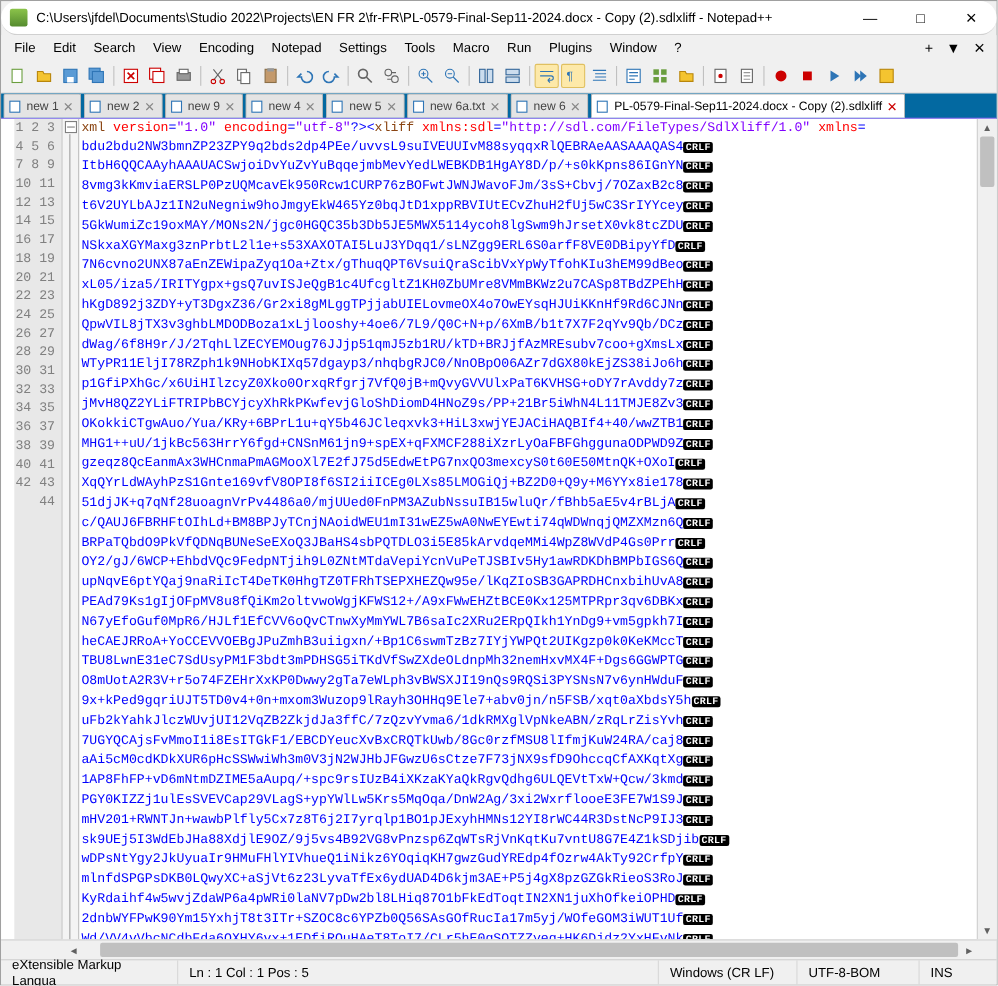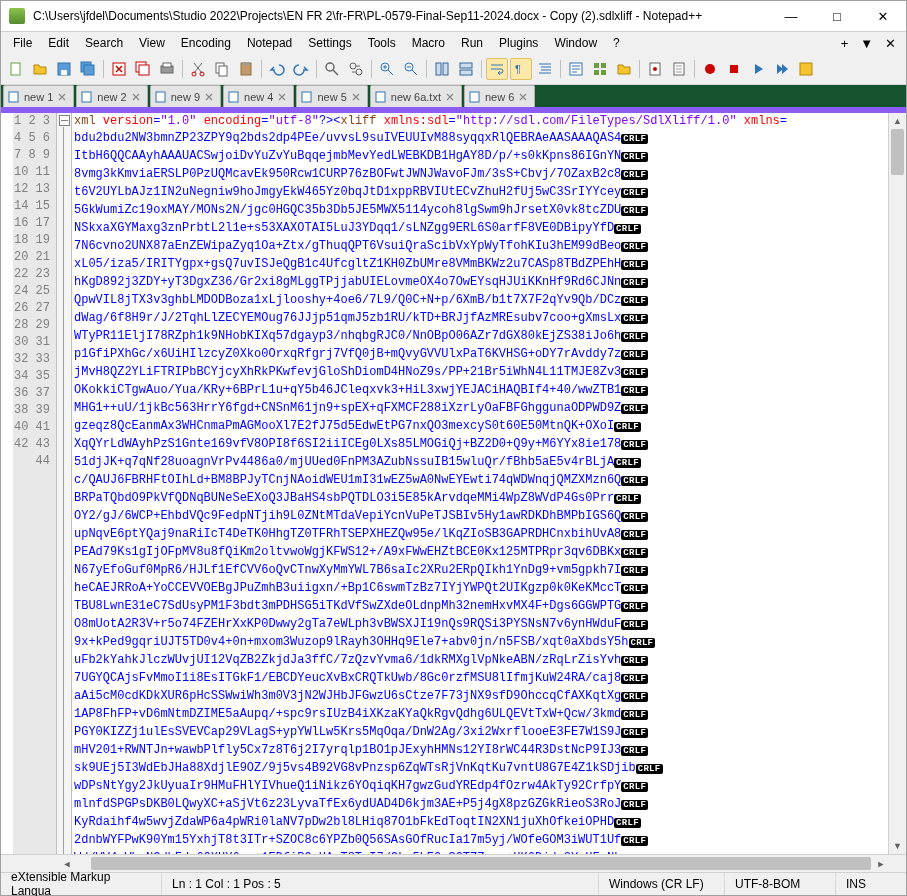--- a/index.html
+++ b/index.html
@@ -1,30 +1,30 @@
 <!DOCTYPE html>
 <html><head>
 <meta charset="utf-8">
 <style>
   html,body{margin:0;padding:0;font-family:"Segoe UI",Tahoma,sans-serif;font-size:12px;color:#000;background:#fff;width:907px;height:896px;overflow:hidden;}
   .window{display:flex;flex-direction:column;height:896px;border:1px solid #a0a0a0;box-sizing:border-box;background:#f0f0f0;}
-  .titlebar{display:flex;align-items:center;height:30px;background:#fff;border-bottom:1px solid #d0d0d0;}
+  .titlebar{display:flex;align-items:center;height:30px;background:#fff;border-bottom:1px solid #d0d0d0;border-radius:15px;}
   .titlebar .app-icon{width:16px;height:16px;margin:0 8px;background:linear-gradient(#8bc34a,#558b2f);border-radius:2px;}
   .titlebar .title{flex:1;font-size:12px;color:#000;white-space:nowrap;overflow:hidden;}
   .win-btns{display:flex;}
   .win-btn{width:46px;height:30px;display:flex;align-items:center;justify-content:center;font-family:Arial,sans-serif;font-size:13px;color:#000;}
   .menubar{display:flex;align-items:center;height:22px;background:#f0f0f0;padding:0 4px;}
   .menubar .menu-item{padding:2px 8px;font-size:12px;}
   .menubar .sp{flex:1;}
   .menubar .right-item{padding:2px 6px;font-size:13px;}
   .toolbar{display:flex;align-items:center;height:26px;background:#f0f0f0;padding:2px 4px;gap:2px;border-bottom:1px solid #d8d8d8;}
   .toolbar .tbtn{width:20px;height:20px;display:flex;align-items:center;justify-content:center;border:1px solid transparent;border-radius:2px;}
   .toolbar .sep{width:1px;height:18px;background:#c0c0c0;margin:0 2px;}
   .tbtn svg{width:16px;height:16px;}
-  .tabbar{display:flex;align-items:flex-end;height:22px;background:#14532d;padding-left:2px;border-bottom:6px solid #8b5cf6;}
+  .tabbar{display:flex;align-items:flex-end;height:22px;background:#0369a1;padding-left:2px;border-bottom:1px solid #8b5cf6;}
   .tab{display:flex;align-items:center;height:21px;padding:0 6px 0 4px;background:#e4e4e4;border:1px solid #b0b0b0;border-bottom:none;margin-right:2px;font-size:11px;color:#444;gap:4px;border-radius:2px 2px 0 0;}
   .tab.active{background:#fff;color:#000;}
   .tab .doc-icon{width:12px;height:12px;}
   .tab .x{width:10px;height:10px;}
   .editor{flex:1;display:flex;background:#fff;overflow:hidden;padding-left:12px;}
   .gutter{width:44px;background:#e8e8e8;color:#808080;text-align:right;font-family:"Courier New",monospace;font-size:12px;line-height:17px;padding:0 6px 0 0;border-right:1px solid #c0c0c0;box-sizing:border-box;}
   .fold{width:14px;background:#f4f4f4;border-right:1px solid #c0c0c0;position:relative;}
   .fold .minus{position:absolute;top:2px;left:2px;width:9px;height:9px;border:1px solid #808080;background:#fff;}
   .fold .minus::after{content:"";position:absolute;top:4px;left:1px;width:7px;height:1px;background:#808080;}
   .fold .line{position:absolute;top:14px;left:6px;width:1px;bottom:0;background:#a0a0a0;}
@@ -327,20 +327,29 @@
             <path d="M2 2l6 6M8 2l-6 6" stroke="#888" stroke-width="1.2"></path>
           </svg></span>
       </div>
       <div class="tab">
         <span class="doc-icon"><svg viewBox="0 0 12 12">
             <rect x="1" y="1" width="9" height="10" fill="#fff" stroke="#2e75b6"></rect>
           </svg></span>
         <span>new 6</span>
         <span class="x"><svg viewBox="0 0 10 10">
             <path d="M2 2l6 6M8 2l-6 6" stroke="#888" stroke-width="1.2"></path>
+          </svg></span>
+      </div>
+      <div class="tab active">
+        <span class="doc-icon"><svg viewBox="0 0 12 12">
+            <rect x="1" y="1" width="9" height="10" fill="#fff" stroke="#2e75b6"></rect>
+          </svg></span>
+        <span>PL-0579-Final-Sep11-2024.docx - Copy (2).sdlxliff</span>
+        <span class="x"><svg viewBox="0 0 10 10">
+            <path d="M2 2l6 6M8 2l-6 6" stroke="#c00" stroke-width="1.2"></path>
           </svg></span>
       </div>
     </div>
 
   <div class="editor">
     <div class="gutter" id="gutter">1
 2
 3
 4
 5

